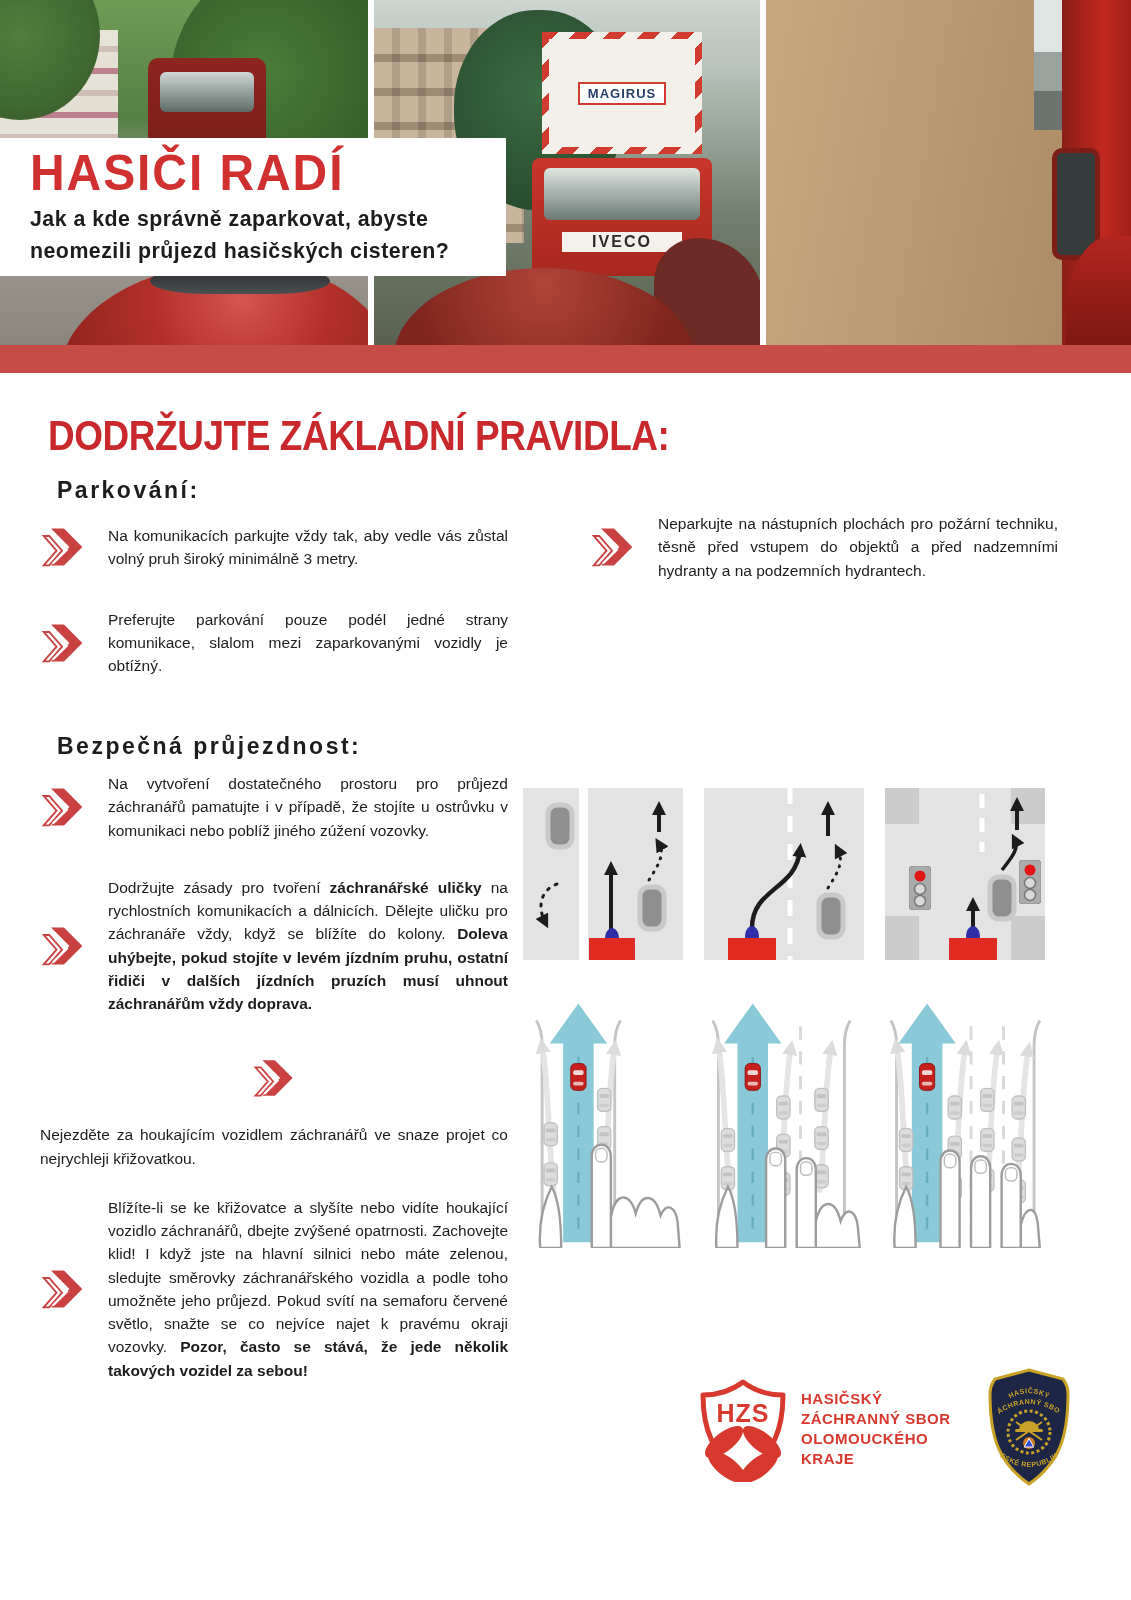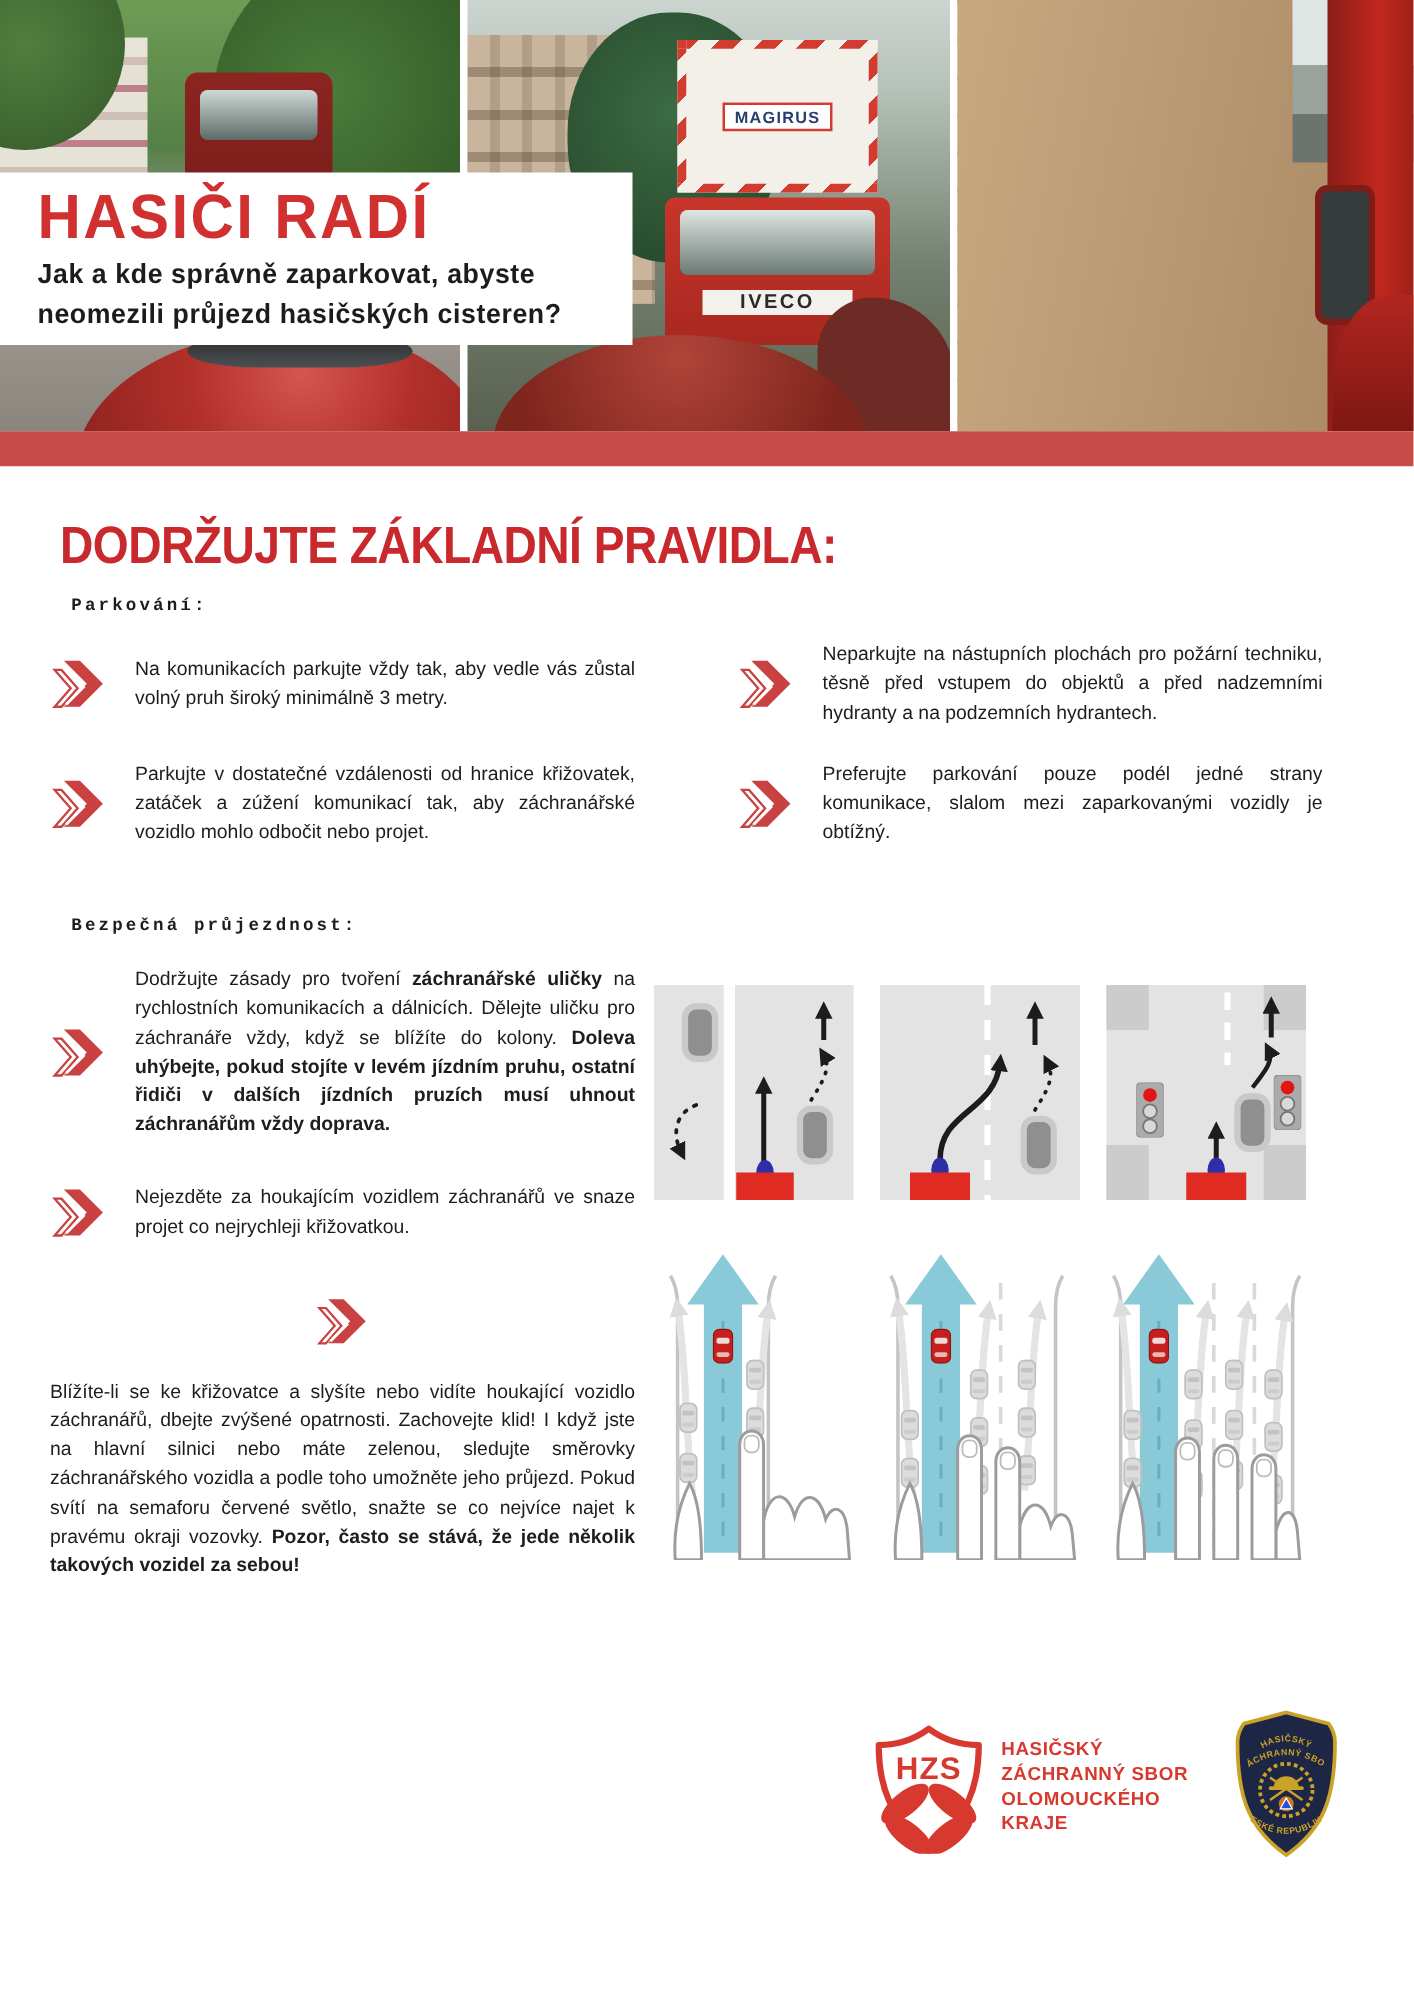--- a/index.html
+++ b/index.html
@@ -54,21 +54,21 @@
   .title-box h1{margin:0;font-size:50px;line-height:1.02;font-weight:bold;color:var(--title_red);
      letter-spacing:2px;transform:scaleX(.96);transform-origin:left center;white-space:nowrap;}
   .subtitle{margin-top:5px;font-size:22px;line-height:1.36;font-weight:bold;color:#1c1c1e;
      letter-spacing:.5px;transform:scaleX(.97);transform-origin:left center;white-space:nowrap;}
 
   .red-bar{position:absolute;left:0;top:345px;width:1131px;height:28px;background:var(--accent_red);}
 
   
   .main-heading{position:absolute;left:48px;top:412px;margin:0;font-size:42px;font-weight:bold;
      color:var(--heading_red);letter-spacing:-.5px;transform:scaleX(.88);transform-origin:left center;white-space:nowrap;}
-  .sub-heading{position:absolute;margin:0;font-size:14px;font-weight:bold;color:var(--text_dark);letter-spacing:2.5px;font-family:Liberation Mono, monospace;}
+  .sub-heading{position:absolute;margin:0;font-size:23px;font-weight:bold;color:var(--text_dark);letter-spacing:2.5px;}
   .h-parking{left:57px;top:477px;}
   .h-safety{left:57px;top:733px;}
 
   .parking-grid{position:absolute;left:40px;top:512px;width:1058px;display:grid;
      grid-template-columns:468px 468px;column-gap:82px;row-gap:26px;}
   .bullet{display:flex;align-items:center;gap:22px;}
   .bullet .chev{flex:0 0 46px;}
   .bullet-text{font-size:15.5px;line-height:1.5;text-align:justify;color:var(--text_dark);}
   .bullet-text b{font-weight:bold;}
 
@@ -182,33 +182,33 @@
     <div class="bullet">
       <svg class="chev" width="46" height="48" viewBox="0 0 50 52">
           <use href="#sym-chevron"></use>
         </svg>
       <div class="bullet-text">Neparkujte na nástupních plochách pro požární techniku, těsně před vstupem do objektů a před nadzemními hydranty a na podzemních hydrantech.</div>
     </div>
     <div class="bullet">
       <svg class="chev" width="46" height="48" viewBox="0 0 50 52">
           <use href="#sym-chevron"></use>
         </svg>
-      <div class="bullet-text">Parkujte v dostatečné vzdálenosti od hranice křižovatek, zatáček a zúžení komunikací tak, aby záchranářské vozidlo mohlo odbočit nebo projet.</div>
-    </div>
-    <div class="bullet">
-      <svg class="chev" width="46" height="48" viewBox="0 0 50 52">
-          <use href="#sym-chevron"></use>
-        </svg>
       <div class="bullet-text">Preferujte parkování pouze podél jedné strany komunikace, slalom mezi zaparkovanými vozidly je obtížný.</div>
     </div>
   </div>
 
   <h3 class="sub-heading h-safety">Bezpečná průjezdnost:</h3>
 
   <div class="safety-left">
+    <div class="bullet">
+      <svg class="chev" width="46" height="48" viewBox="0 0 50 52">
+          <use href="#sym-chevron"></use>
+        </svg>
+      <div class="bullet-text"><span>Na vytvoření dostatečného prostoru pro průjezd záchranářů pamatujte i v případě, že stojíte u ostrůvku v komunikaci nebo poblíž jiného zúžení vozovky.</span></div>
+    </div>
     <div class="bullet">
       <svg class="chev" width="46" height="48" viewBox="0 0 50 52">
           <use href="#sym-chevron"></use>
         </svg>
       <div class="bullet-text"><span>Dodržujte zásady pro tvoření </span><b>záchranářské uličky</b><span> na rychlostních komunikacích a dálnicích. Dělejte uličku pro záchranáře vždy, když se blížíte do kolony. </span><b>Doleva uhýbejte, pokud stojíte v levém jízdním pruhu, ostatní řidiči v dalších jízdních pruzích musí uhnout záchranářům vždy doprava.</b></div>
     </div>
     <div class="bullet">
       <svg class="chev" width="46" height="48" viewBox="0 0 50 52">
           <use href="#sym-chevron"></use>
         </svg>

